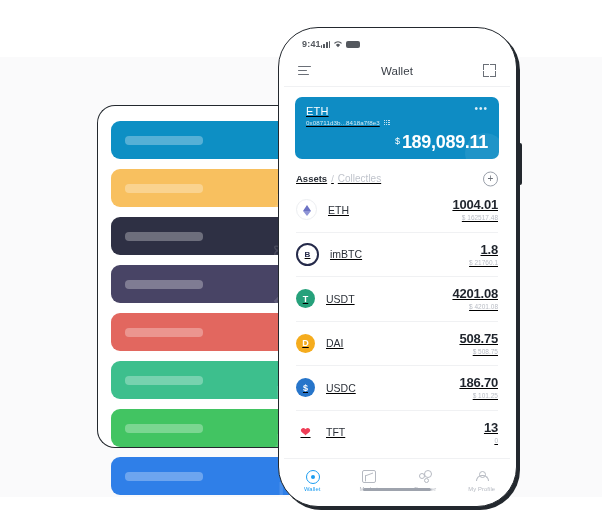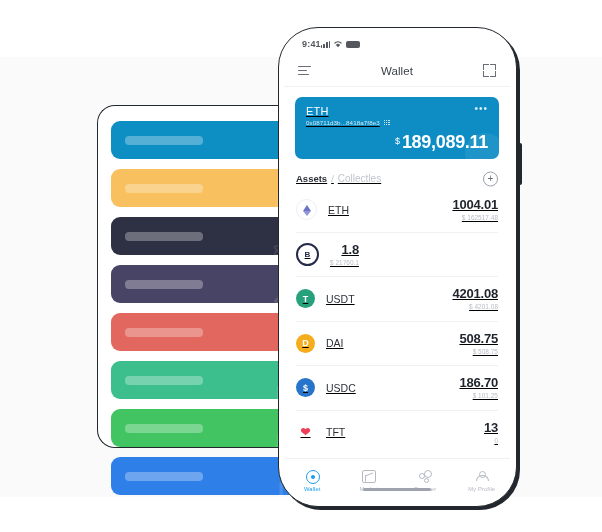--- a/index.html
+++ b/index.html
@@ -363,20 +363,21 @@
                 <div class="eth-dia"></div>
               </div>
               <div class="asset-name">ETH</div>
               <div class="asset-vals">
                 <div class="asset-amt">1004.01</div>
                 <div class="asset-fiat">$ 162517.48</div>
               </div>
             </div>
             <div class="asset-row">
               <div class="coin coin-imbtc">B</div>
+              <div class="asset-name">imBTC</div>
               <div class="asset-vals">
                 <div class="asset-amt">1.8</div>
                 <div class="asset-fiat">$ 21760.1</div>
               </div>
             </div>
             <div class="asset-row">
               <div class="coin coin-usdt">T</div>
               <div class="asset-name">USDT</div>
               <div class="asset-vals">
                 <div class="asset-amt">4201.08</div>

